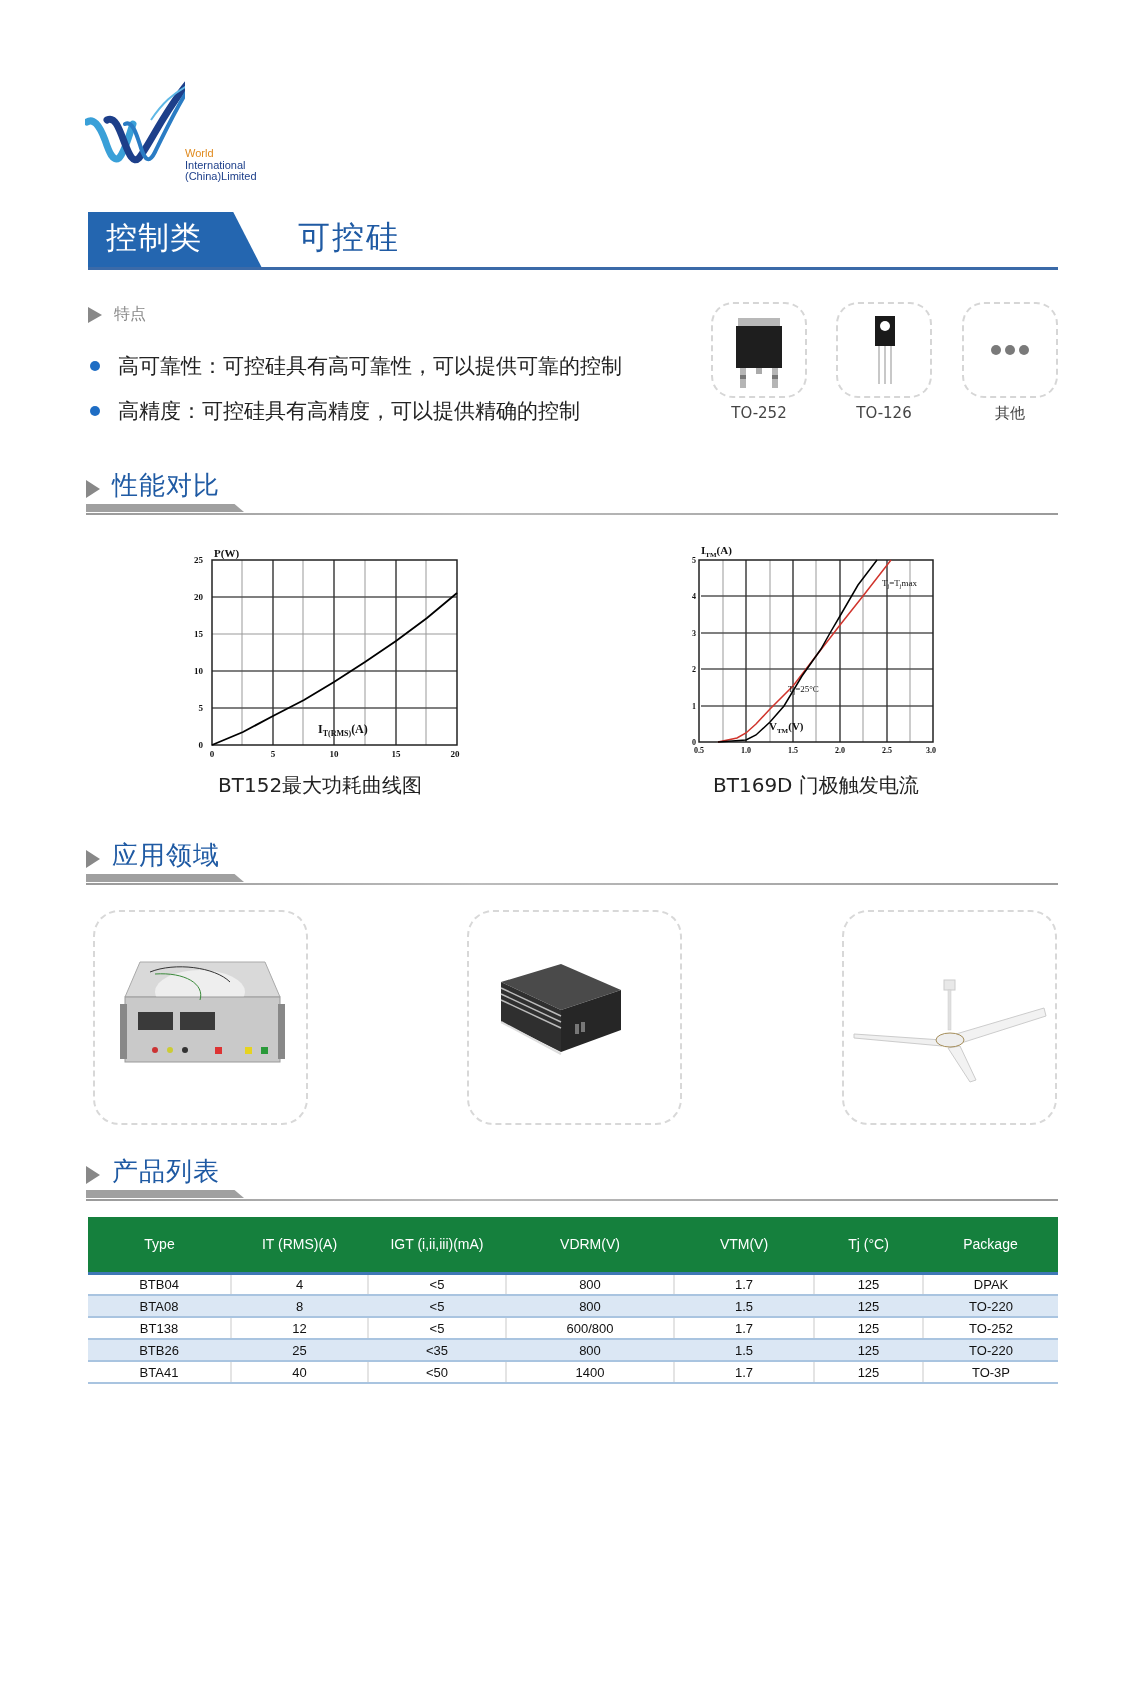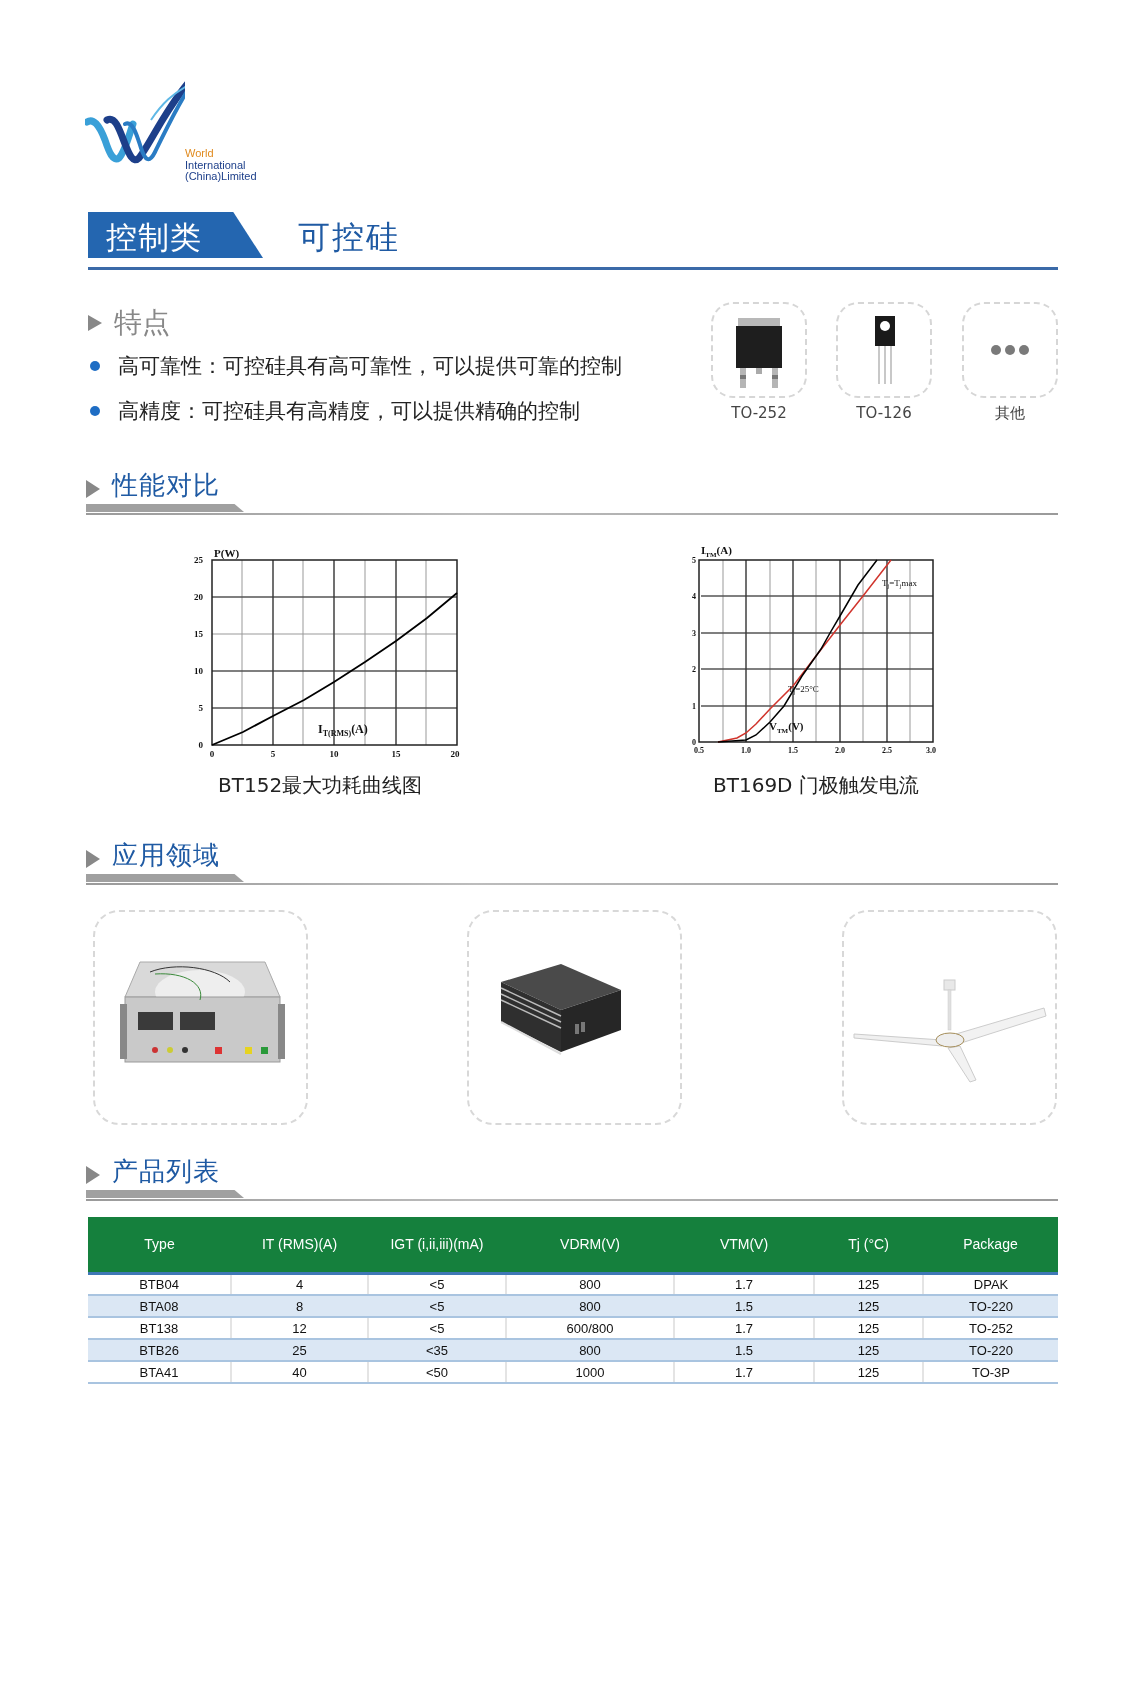--- a/index.html
+++ b/index.html
@@ -3,29 +3,29 @@
 <meta charset="utf-8">
 <style>
   * { box-sizing: border-box; margin: 0; padding: 0; }
   html, body { width: 1137px; height: 1701px; background: #ffffff; }
   body { position: relative; font-family: "DejaVu Sans", "Liberation Sans", sans-serif; color: #222; overflow: hidden; }
 
   .logo { position: absolute; left: 85px; top: 80px; width: 200px; height: 95px; }
   .logo-text { position: absolute; left: 100px; top: 55px; font-family: "Liberation Sans", sans-serif; font-size: 11px; line-height: 11.5px; color: #1d3f8a; }
   .logo-text .w { color: #e08a1e; margin-top: 13px; }
 
-  .category-tag { position: absolute; left: 88px; top: 212px; width: 175px; height: 46px; }
+  .category-tag { position: absolute; left: 88px; top: 212px; width: 175px; height: 58px; }
   .category-tag .bg { position: absolute; inset: 0; background: #2466b0; clip-path: polygon(0 0, 83% 0, 100% 100%, 0 100%); }
   .category-tag .label { position: absolute; left: 18px; top: 5px; color: #fff; font-size: 31px; letter-spacing: 1px; }
   .product-title { position: absolute; left: 298px; top: 216px; font-size: 32px; color: #1f5aa3; letter-spacing: 2px; }
   .title-rule { position: absolute; left: 88px; top: 267px; width: 970px; height: 3px; background: #3b6aa8; }
 
   .features-head { position: absolute; left: 88px; top: 304px; display: flex; align-items: center; gap: 12px; }
   .tri { width: 0; height: 0; border-top: 8px solid transparent; border-bottom: 8px solid transparent; border-left: 14px solid #888; }
-  .features-head .t { font-size: 28px; color: #888; }
+  .features-head .t { font-size: 16px; color: #888; }
   .feature { position: absolute; left: 88px; display: flex; align-items: center; font-size: 21px; color: #222; }
   .feature .dot { width: 10px; height: 10px; border-radius: 50%; background: #1e6dc4; margin: 0 18px 0 2px; }
 
   .pkg { position: absolute; top: 302px; width: 96px; height: 96px; border: 2px dashed #d6d6d6; border-radius: 22px; }
   .pkg-label { position: absolute; top: 404px; width: 96px; text-align: center; font-size: 15px; color: #444; }
 
   .sec-head { position: absolute; left: 86px; width: 972px; height: 46px; }
   .sec-head .tri { position: absolute; left: 0; top: 12px; border-top-width: 9px; border-bottom-width: 9px; border-left-width: 14px; }
   .sec-head .t { position: absolute; left: 26px; top: 0; font-size: 26px; color: #1f5aa3; letter-spacing: 1px; }
   .sec-head .bar { position: absolute; left: 0; top: 36px; width: 158px; height: 8px; background: #a0a0a0; clip-path: polygon(0 0, 94% 0, 100% 100%, 0 100%); }
@@ -334,19 +334,19 @@
         <td>&lt;35</td>
         <td>800</td>
         <td>1.5</td>
         <td>125</td>
         <td>TO-220</td>
     </tr>
     <tr class="even">
       <td>BTA41</td>
         <td>40</td>
         <td>&lt;50</td>
-        <td>1000</td>
+        <td>1400</td>
         <td>1.7</td>
         <td>125</td>
         <td>TO-3P</td>
     </tr>
   </tbody>
 </table>
 
 </body></html>

